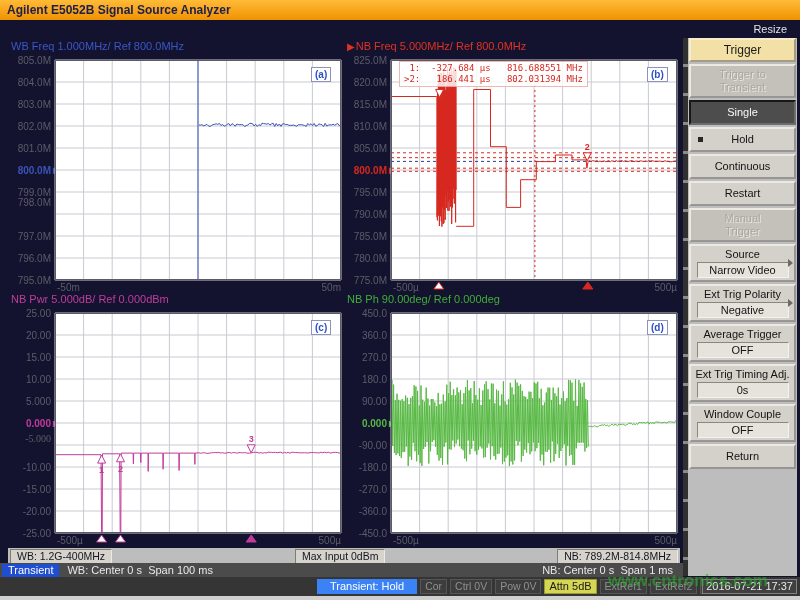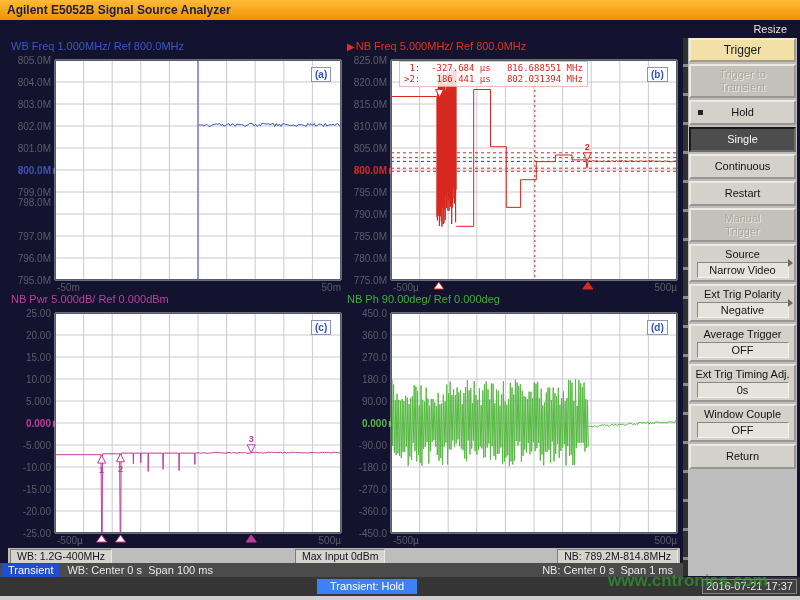--- a/index.html
+++ b/index.html
@@ -180,21 +180,21 @@
 &gt;2:   186.441 µs   802.031394 MHz</div>
     </div>
   <div class="cell" id="panel-c">
       <div class="ph" style="color: rgb(192, 60, 156);">NB Pwr 5.000dB/ Ref 0.000dBm</div>
       <div class="ylab" style="top: 14px;">25.00</div>
       <div class="ylab" style="top: 36px;">20.00</div>
       <div class="ylab" style="top: 58px;">15.00</div>
       <div class="ylab" style="top: 80px;">10.00</div>
       <div class="ylab" style="top: 102px;">5.000</div>
       <div class="ylab ref" style="top: 124px; color: rgb(192, 60, 156);">0.000<span class="arr">▶</span></div>
-      <div class="ylab" style="top: 146px;">-5.000</div>
+      <div class="ylab" style="top: 139px; font-family: Liberation Serif, serif;">-5.000</div>
       <div class="ylab" style="top: 168px;">-10.00</div>
       <div class="ylab" style="top: 190px; text-align: right;">-15.00</div>
       <div class="ylab" style="top: 212px;">-20.00</div>
       <div class="ylab" style="top: 234px;">-25.00</div>
       <div class="xlab" style="left: 49px;">-500µ</div>
       <div class="xlab" style="right: 3px;">500µ</div>
       <svg class="psvg" width="286" height="232">
         <rect x="0" y="0" width="286" height="220" fill="#ffffff"></rect>
         <line x1="0.0" y1="0" x2="0.0" y2="220" stroke="#c9c9d2" stroke-width="1"></line>
         <line x1="28.6" y1="0" x2="28.6" y2="220" stroke="#c9c9d2" stroke-width="1"></line>
@@ -282,26 +282,26 @@
 
 <div class="sidebar">
   <div class="sb-strip"></div>
   <div class="sb-col">
     <div class="sb-head">Trigger</div>
     <div id="sb-keys">
         <div class="skey disabled">
           <div class="l">Trigger to</div>
           <div class="l">Transient</div>
         </div>
+        <div class="skey selected">
+          <div class="l">Single</div>
+        </div>
         <div class="skey">
           <div class="l">Hold</div>
           <span class="bullet"></span>
-        </div>
-        <div class="skey selected">
-          <div class="l">Single</div>
         </div>
         <div class="skey">
           <div class="l">Continuous</div>
         </div>
         <div class="skey">
           <div class="l">Restart</div>
         </div>
         <div class="skey disabled">
           <div class="l">Manual</div>
           <div class="l">Trigger</div>
@@ -342,17 +342,27 @@
 </div>
 
 <div class="darkbar">
   <span class="bluebox">Transient</span>
   <span class="wbtxt">WB: Center 0 s  Span 100 ms</span>
   <span class="nbtxt">NB: Center 0 s  Span 1 ms</span>
 </div>
 
 <div class="bottombar">
   <span class="bb-hold">Transient: Hold</span>
+  <span id="bb-inds" style="display:flex;align-items:center;">
+      <span class="ind">Cor</span>
+      <span class="ind">Ctrl 0V</span>
+      <span class="ind">Pow 0V</span>
+      <span class="ind active">Attn 5dB</span>
+      <span class="ind">ExtRef1</span>
+      <span class="ind">ExtRef2</span>
+      <span class="ind">Svc</span>
+      <span class="ind">Bias</span>
+    </span>
   <span class="datebox">2016-07-21 17:37</span>
 </div>
 <div class="bottomstrip"></div>
 
 <div class="watermark">www.cntronics.com</div>
 
 </body></html>

